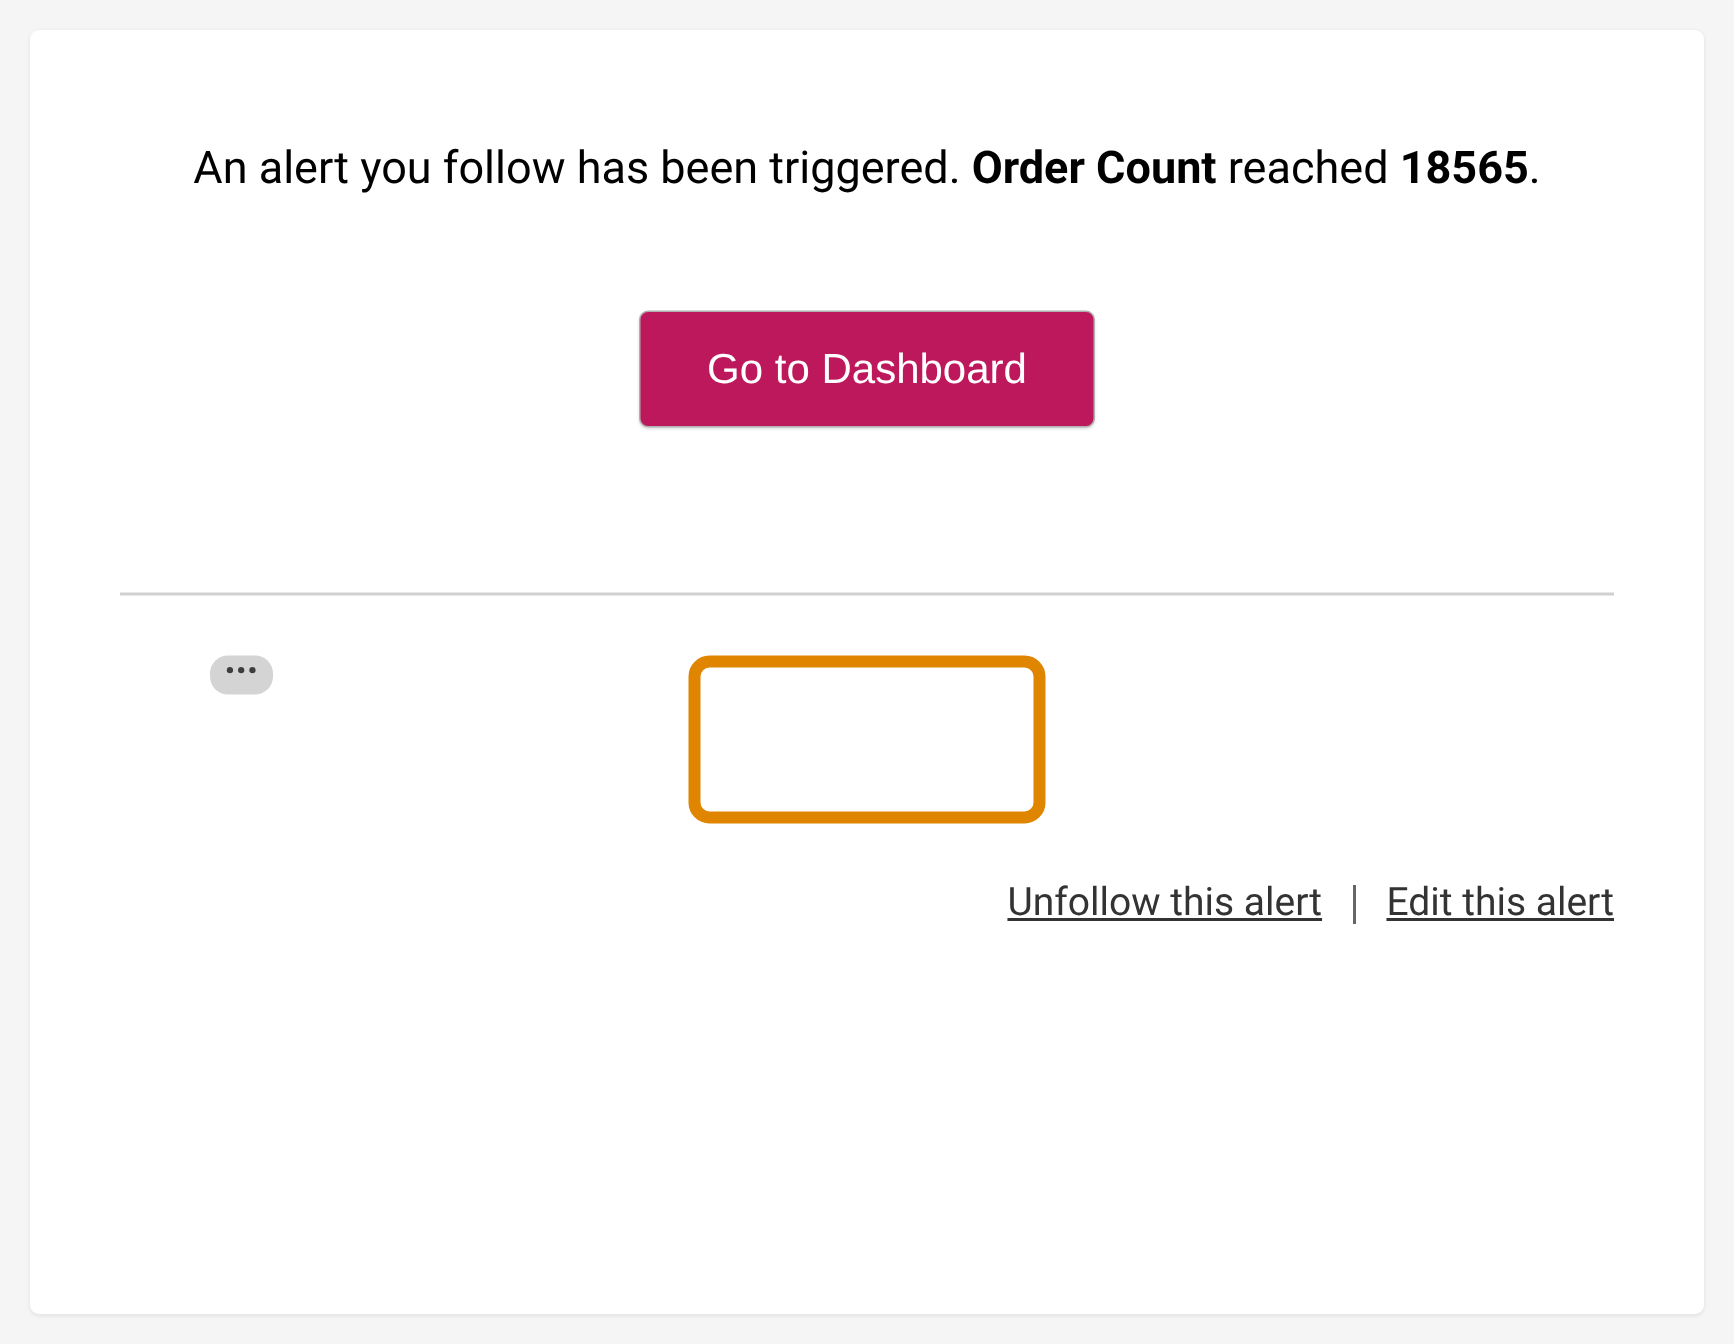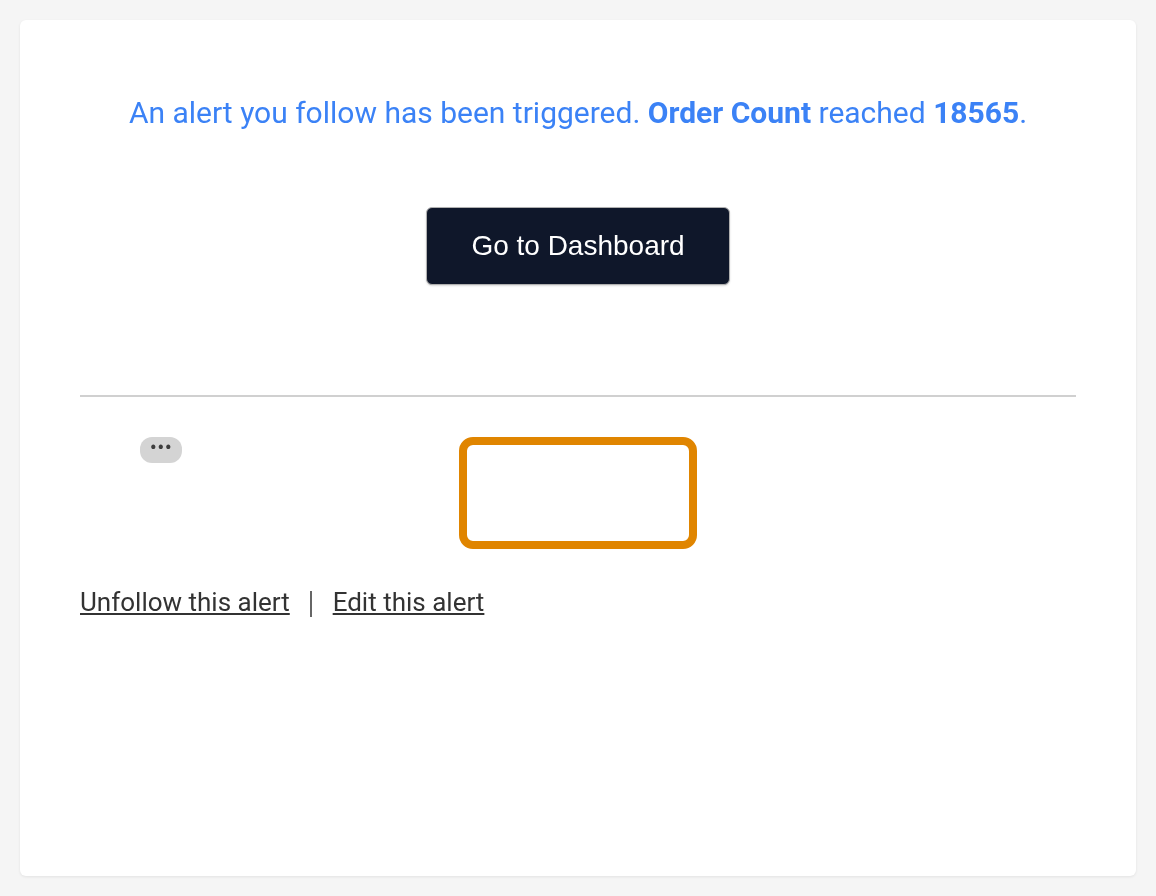--- a/index.html
+++ b/index.html
@@ -25,34 +25,34 @@
     .title {
       color: #5e0b63;
       font-size: 48px;
       font-weight: 400;
       text-align: center;
       margin-bottom: 60px;
     }
     .description {
       text-align: center;
       font-size: 30px;
-      color: #3b82f6;
+      color: #000000;
       line-height: 1.55;
       margin: 0 40px 70px 40px;
     }
     .description .bold {
       font-weight: 700;
     }
     .button-wrap {
       text-align: center;
       margin-bottom: 110px;
     }
     .primary-button {
       display: inline-block;
-      background-color: #0f172a;
+      background-color: #be185d;
       color: #ffffff;
       font-size: 28px;
       font-weight: 400;
       border: 1px solid #b0b0b0;
       border-radius: 6px;
       padding: 22px 44px;
       cursor: pointer;
       box-shadow: 0 1px 2px rgba(0,0,0,0.15);
     }
     .condition-text {
@@ -82,21 +82,21 @@
     .highlight-box {
       display: block;
       margin: 0 auto 38px auto;
       width: 238px;
       height: 112px;
       border: 8px solid #e08500;
       border-radius: 14px;
       background-color: #ffffff;
     }
     .footer-links {
-      text-align: left;
+      text-align: right;
       font-size: 26px;
       color: #333333;
     }
     .footer-links a {
       color: #333333;
       text-decoration: underline;
       cursor: pointer;
     }
     .footer-separator {
       display: inline-block;

